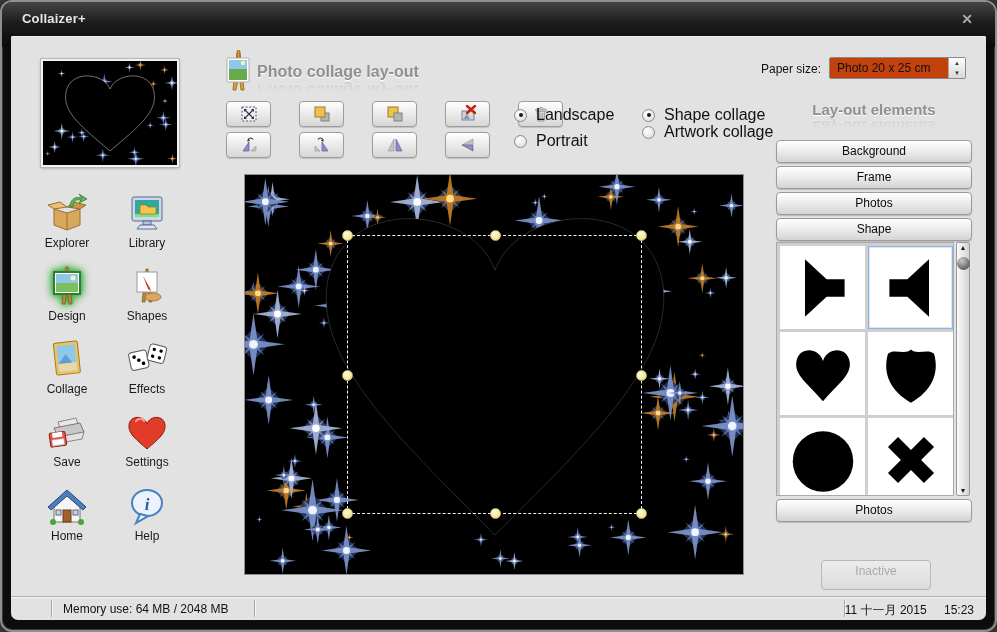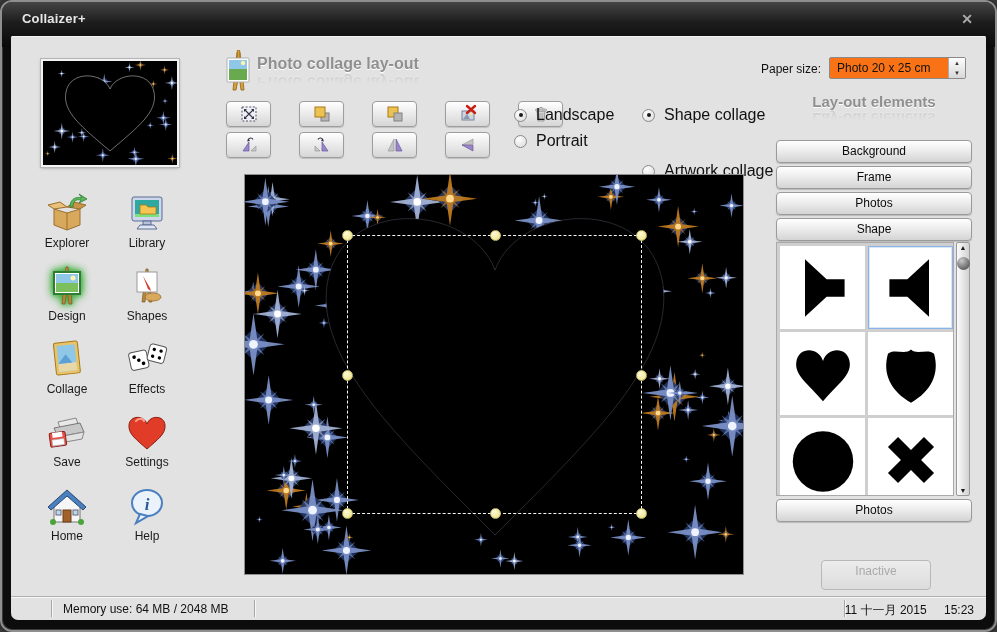--- a/index.html
+++ b/index.html
@@ -26,21 +26,21 @@
   .thumb svg { display:block; }
 
   .side-grid { position:absolute; left:14px; top:157px; width:168px; }
   .side-item { position:absolute; width:80px; text-align:center; cursor:pointer; }
   .side-item .ic { display:block; margin:0 auto; width:42px; height:40px; }
   .side-item .lbl { display:block; margin-top:3px; font-size:12px; color:#1a1a1a; }
   .side-item.active .ic { filter:drop-shadow(0 0 4px #43b043) drop-shadow(0 0 2px #43b043); }
 
   
   .hdr-icon { position:absolute; left:212px; top:14px; width:32px; height:42px; }
-  .rhead { position:absolute; line-height:1.05; }
+  .rhead { position:absolute; line-height:1.05;margin-top:8px; }
   .rhead span { display:block; font-weight:bold; color:#8f8f8f; text-shadow:0 1px 0 #fff; }
   .rhead .mirror { transform:scaleY(-1); opacity:.35;
      -webkit-mask-image:linear-gradient(to bottom, transparent 35%, rgba(0,0,0,.9));
      mask-image:linear-gradient(to bottom, transparent 35%, rgba(0,0,0,.9)); }
   .page-title { left:246px; top:20px; font-size:16px; }
   .page-title span { font-size:16px; }
   .panel-title { left:765px; top:58px; width:196px; text-align:center; }
   .panel-title span { font-size:15px; }
 
   
@@ -53,21 +53,21 @@
   
   .radio-row { position:absolute; display:flex; align-items:center; gap:9px; cursor:pointer; }
   .rdot { width:13px; height:13px; border-radius:50%; border:1px solid #8a8a8a;
     background:radial-gradient(circle at 35% 30%, #fff, #d8d8d8); position:relative; }
   .on .rdot::after { content:""; position:absolute; left:3.5px; top:3.5px; width:4px; height:4px; border-radius:50%; background:#1a1a1a; }
   .radio-row .rlbl { font-size:16px; color:#111; }
 
   
   .paper-label { position:absolute; left:750px; top:26px; font-size:12px; color:#111; }
   .paper-box { position:absolute; left:818px; top:21px; width:137px; height:22px;
-    background:#f97316; border:1px solid #8a8a8a; border-radius:2px; display:flex; align-items:center; cursor:pointer; }
+    background:#c2410c; border:1px solid #8a8a8a; border-radius:2px; display:flex; align-items:center; cursor:pointer; }
   .paper-box .pval { flex:1; font-size:12px; color:#111; padding-left:7px; }
   .paper-spin { width:17px; height:20px; border-left:1px solid #aaa; display:flex; flex-direction:column;
      background:linear-gradient(#fdfdfd,#d8d8d8); }
   .paper-spin span { flex:1; font-size:6px; line-height:10px; text-align:center; color:#333; cursor:pointer; }
 
   
   .canvas { position:absolute; left:233px; top:138px; width:500px; height:401px;
     border:1px solid #8f8f8f; background:#000; box-shadow:0 0 0 1px #d8d8d8 inset; }
   .canvas svg { display:block; }
   .sel-rect { position:absolute; left:102px; top:60px; width:295px; height:279px;
@@ -520,21 +520,21 @@
       <span class="rlbl">Landscape</span>
     </div>
     <div class="radio-row" style="left:503px;top:96px;">
       <span class="rdot"></span>
       <span class="rlbl">Portrait</span>
     </div>
     <div class="radio-row on" style="left:631px;top:70px;">
       <span class="rdot"></span>
       <span class="rlbl">Shape collage</span>
     </div>
-    <div class="radio-row" style="left:631px;top:87px;margin-top:39px;">
+    <div class="radio-row" style="left:631px;top:87px;">
       <span class="rdot"></span>
       <span class="rlbl">Artwork collage</span>
     </div>
 
     <div class="canvas">
       <svg width="498" height="399" viewBox="0 0 498 399">
         <rect width="498" height="399" fill="#000"></rect>
         <g id="canvas-stars">
             <g transform="translate(269.38474345207214,386.05619728565216) scale(0.7452210283279419)">
               <rect x="-4.4" y="-4.4" width="8.8" height="8.8" transform="rotate(45)" rx="1.5" fill="#2e3e6a" opacity="0.9"></rect>

